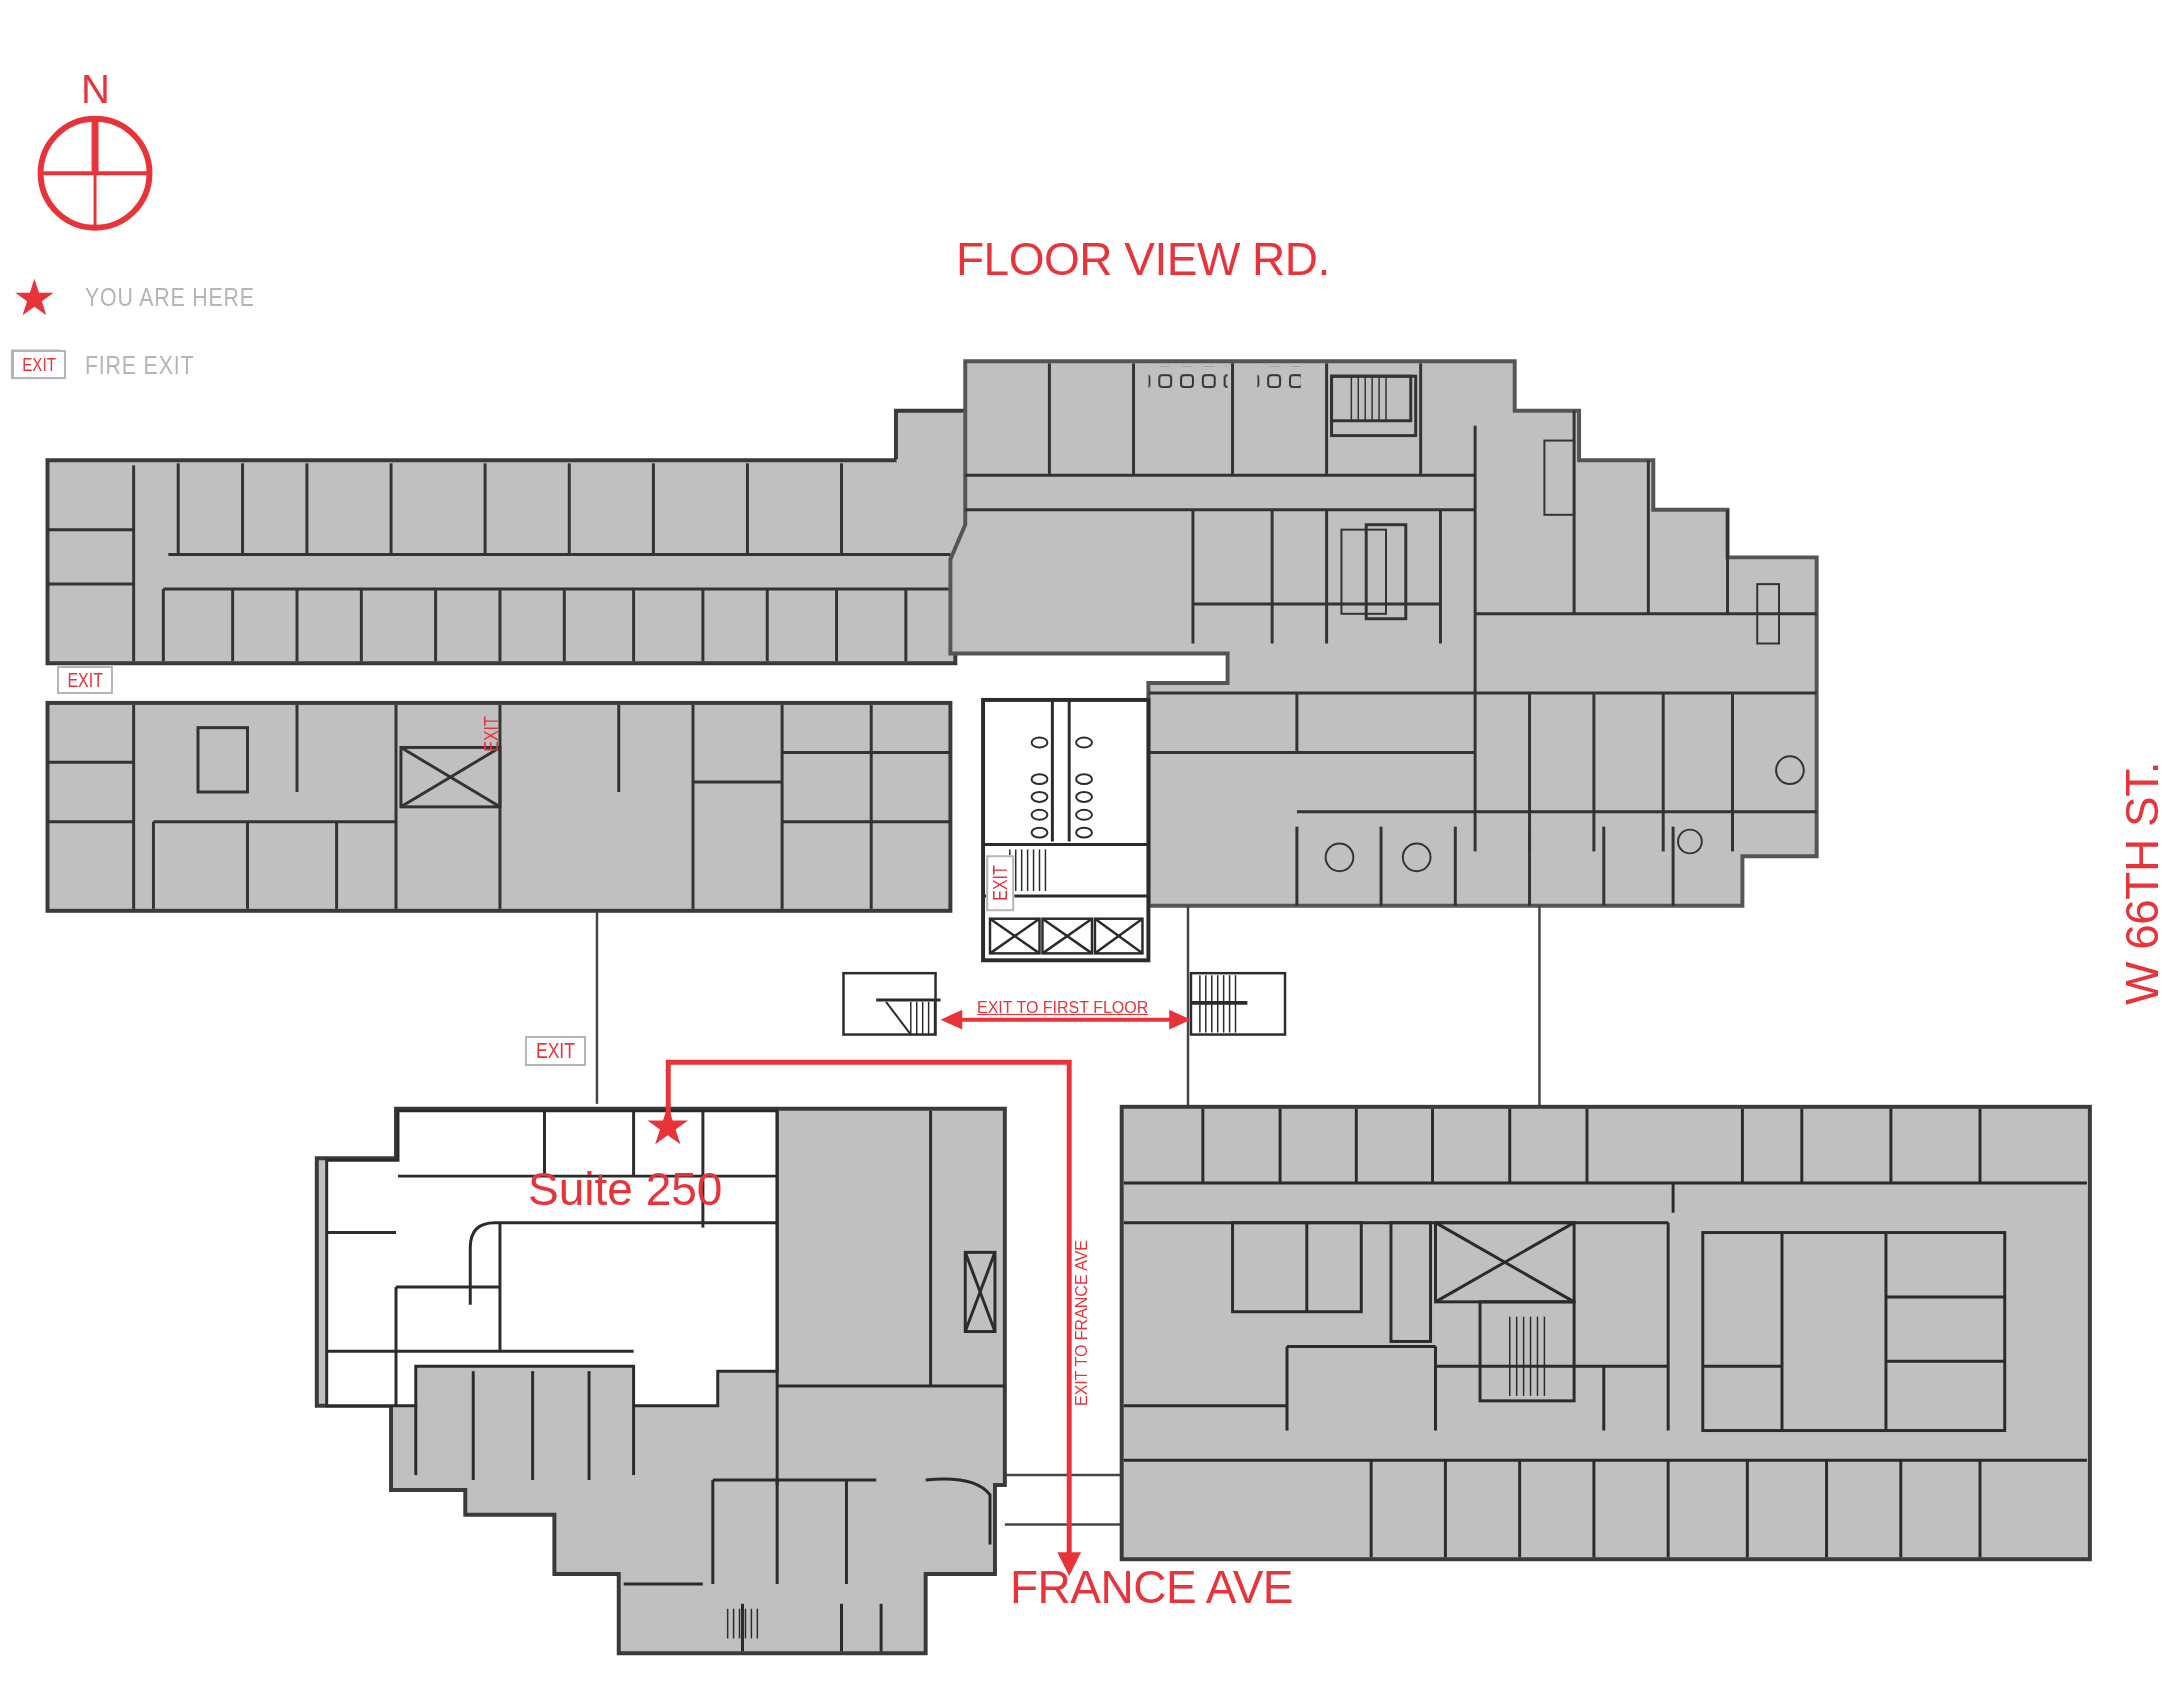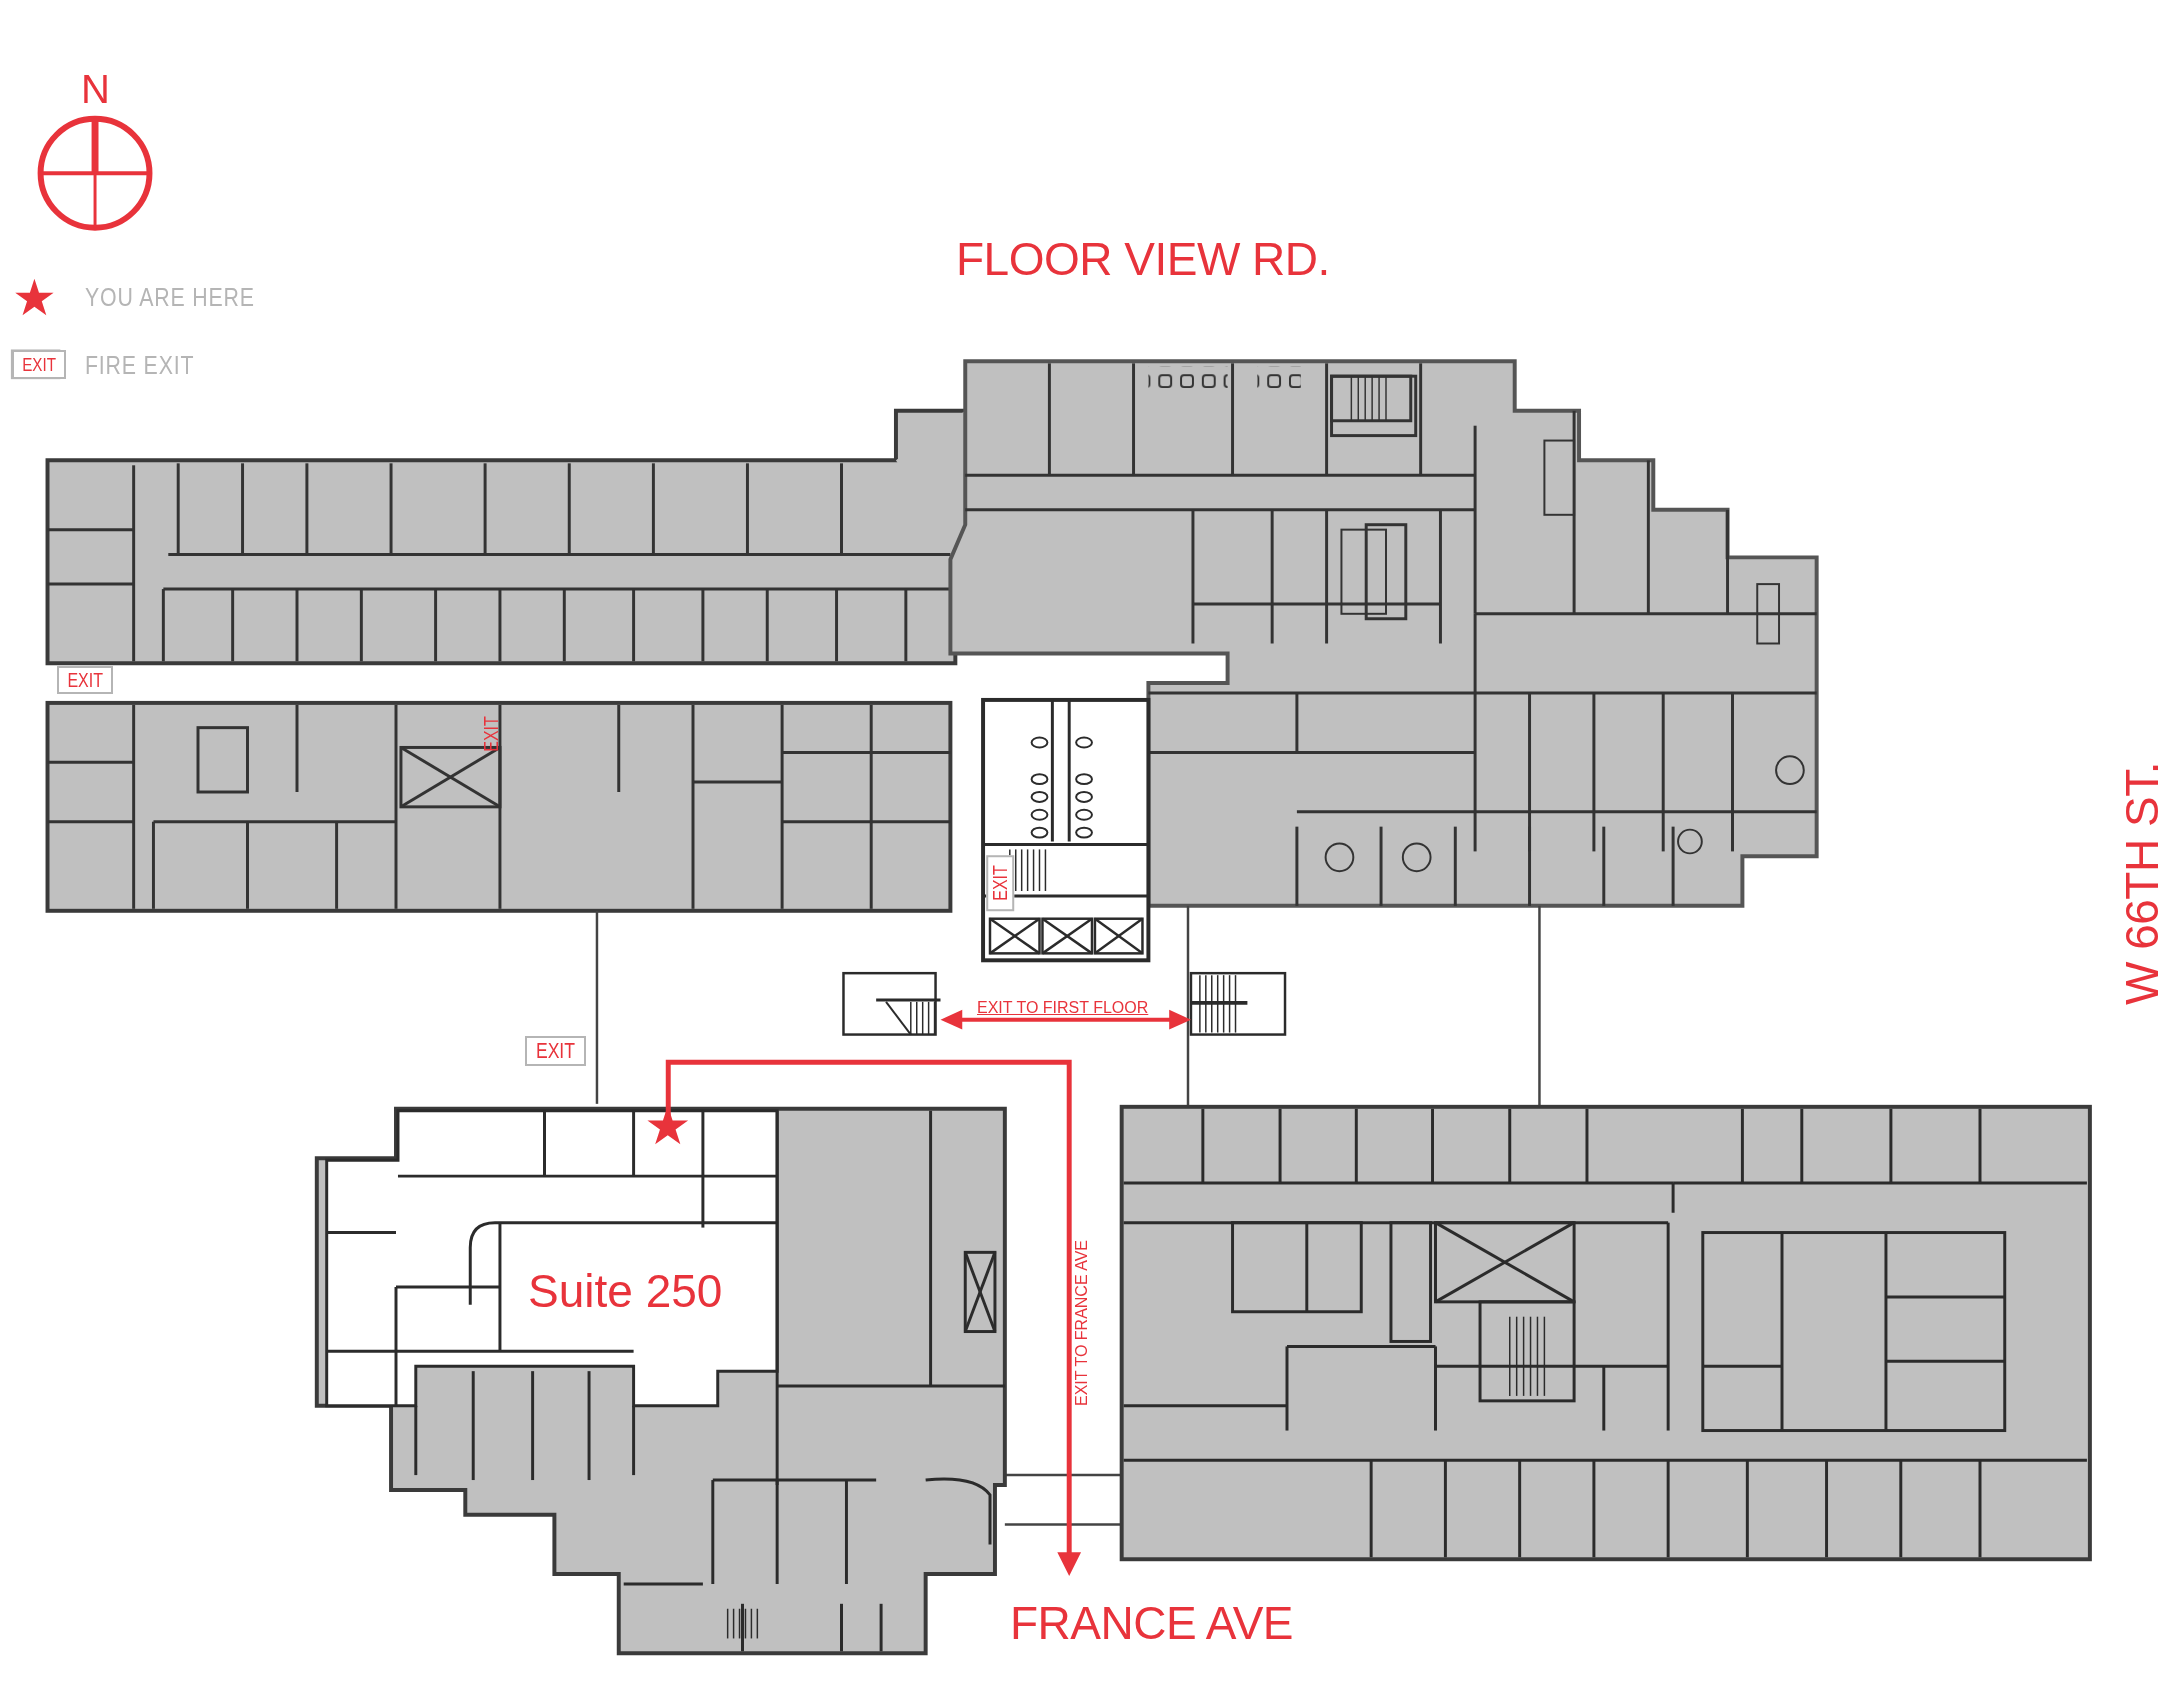--- a/index.html
+++ b/index.html
@@ -357,26 +357,26 @@
 
 <div class="compass-n" style="left:81px; top:69px;">N</div>
 
 <div class="star" style="left:12px; top:273px; font-size:50px;">★</div>
 <div class="legend-text" style="left:85px; top:284px;">YOU ARE HERE</div>
 <div class="exit-sign" style="left:12px; top:350px; font-size:19px; padding:3px 4px; border-width:2px;"><span>EXIT</span></div>
 <div class="legend-text" style="left:85px; top:352px;">FIRE EXIT</div>
 
 <div class="street" style="left:956px; top:236px;">FLOOR VIEW RD.</div>
 <div class="street street-vertical" style="left:2119px; top:1005px;">W 66TH ST.</div>
-<div class="street" style="left:1010px; top:1600px;">FRANCE AVE</div>
+<div class="street" style="left:1010px; top:1564px;">FRANCE AVE</div>
 
 <div class="exit-sign" style="left:57px; top:666px;"><span>EXIT</span></div>
 <div class="exit-sign" style="left:463px; top:720px; transform:rotate(-90deg); border-color:transparent; background:transparent;"><span>EXIT</span></div>
 <div class="exit-sign" style="left:972px; top:869px; transform:rotate(-90deg);"><span>EXIT</span></div>
 <div class="exit-sign" style="left:525px; top:1036px; font-size:22px;"><span>EXIT</span></div>
 
 <div class="star" style="left:644px; top:1099px; font-size:53px;">★</div>
 
-<div class="suite-label" style="left:528px; top:1268px;">Suite 250</div>
+<div class="suite-label" style="left:528px; top:1166px;">Suite 250</div>
 
 <div class="route-label" style="left:977px; top:1000px;text-decoration:underline;">EXIT TO FIRST FLOOR</div>
 <div class="route-label" style="left:1074px; top:1406px; transform-origin:left top; transform:rotate(-90deg);">EXIT TO FRANCE AVE</div>
 
 
 </body></html>

